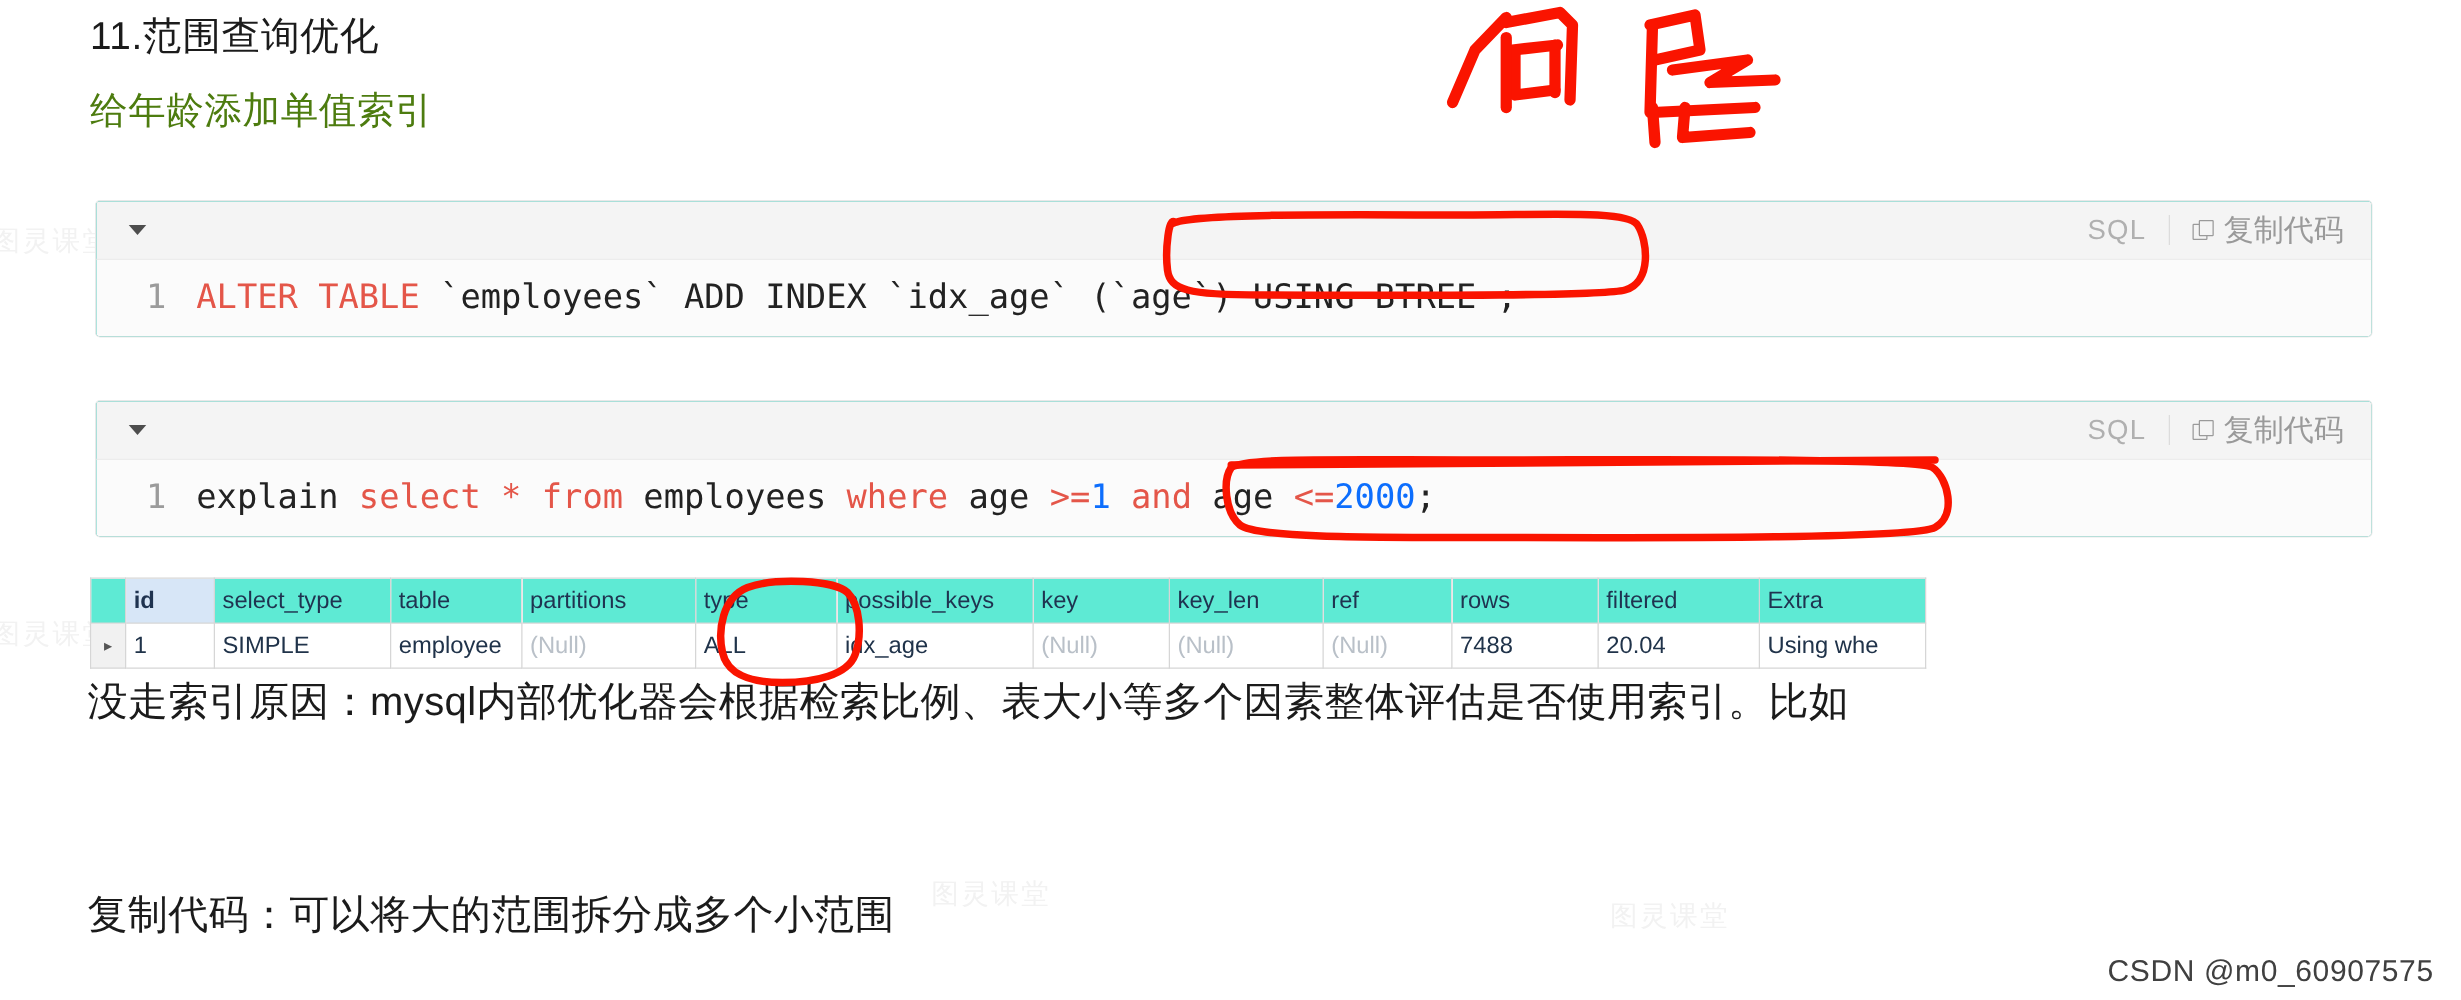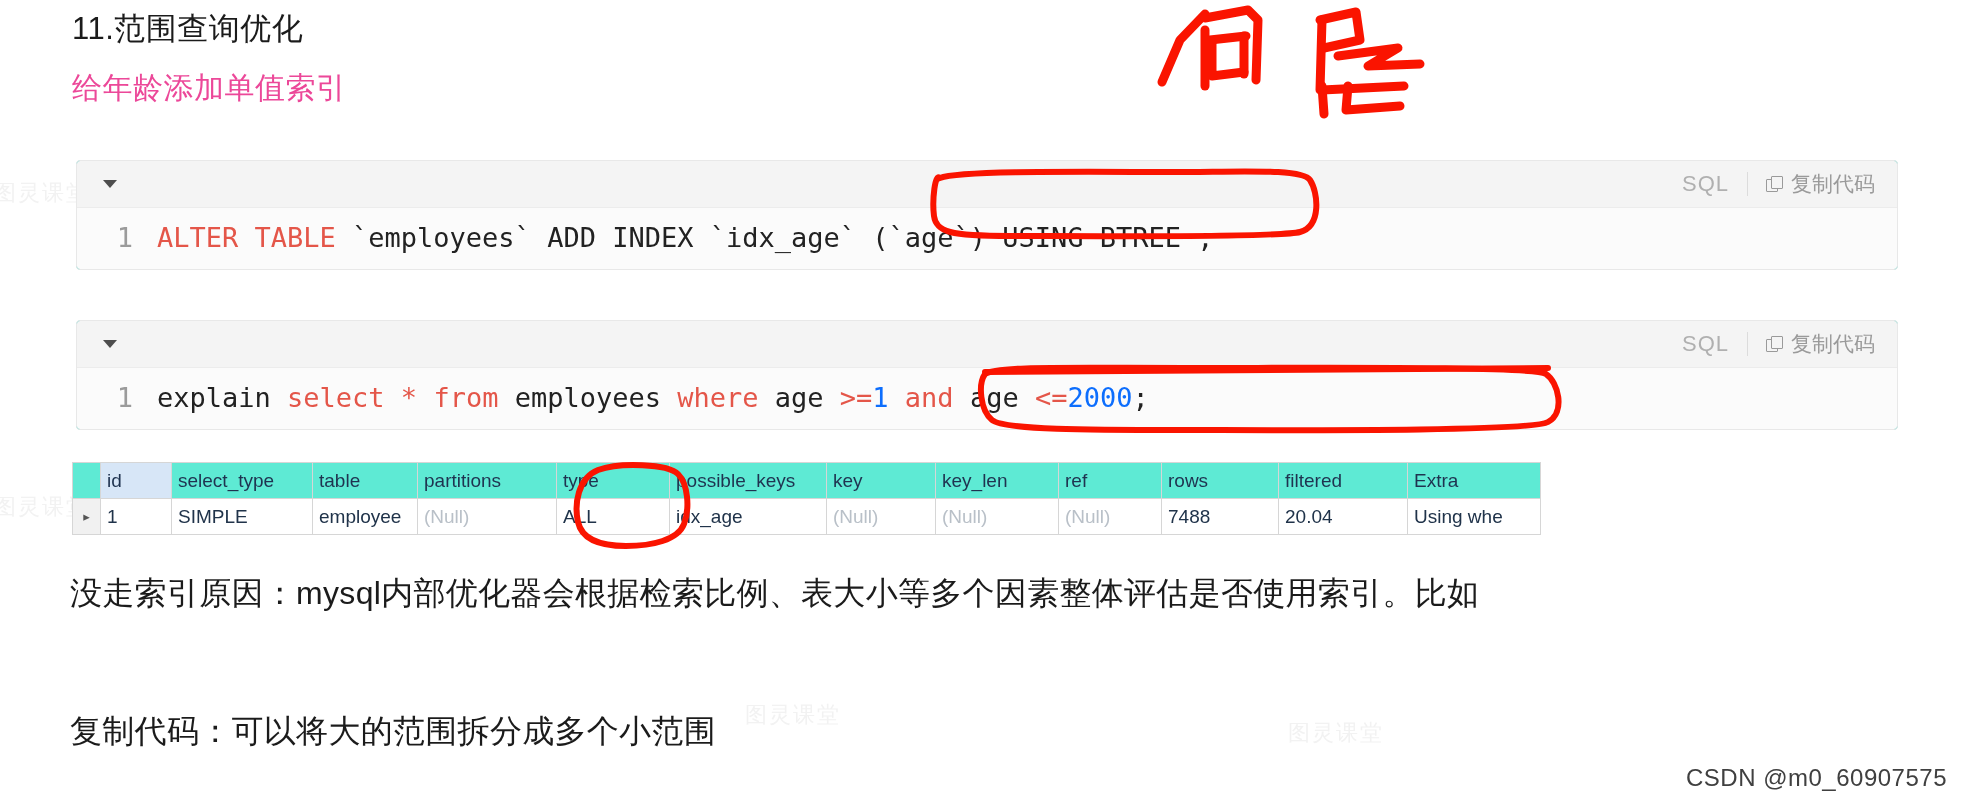--- a/index.html
+++ b/index.html
@@ -41,21 +41,21 @@
     font-size: 31px;
     font-weight: normal;
     letter-spacing: 0.5px;
     color: #1b1b1b;
   }
   .subtitle {
     position: absolute;
     left: 72px;
     top: 68px;
     font-size: 30px;
-    color: #ec4899;
+    color: #4d7c0f;
     letter-spacing: 0.5px;
     text-align: center;
   }
 
   
   .code-block {
     position: absolute;
     left: 76px;
     width: 1822px;
     border: 1px solid #e8e8e8;
@@ -96,21 +96,21 @@
     width: 1px;
     height: 24px;
     background: #dcdcdc;
     margin: 0 18px;
   }
   .copy-wrap {
     display: flex;
     align-items: center;
     gap: 8px;
     color: #9a9a9a;
-    font-size: 21px;
+    font-size: 24px;
   }
   .copy-icon {
     display: inline-block;
     width: 17px;
     height: 17px;
     position: relative;
   }
   .copy-icon::before {
     content: "";
     position: absolute;
@@ -173,21 +173,21 @@
   .explain-table td {
     border: 1px solid #d6d6d6;
     padding: 4px 6px;
     text-align: left;
     font-weight: normal;
     height: 27px;
     overflow: hidden;
     white-space: nowrap;
   }
   .explain-table thead th { background: #5eead4; color: #1f3350; }
-  .explain-table thead th.hl { background: #d7e6f7; }
+  .explain-table thead th.hl { background: #d7e6f7; font-weight: bold; }
   .explain-table td.rowmark {
     background: #f1f1f1;
     color: #555;
     text-align: center;
     padding: 0;
     font-size: 13px;
   }
   .nullval { color: #b9c0c8; }
   .num-right { text-align: right; }
 
@@ -209,21 +209,21 @@
   
   .body-text {
     position: absolute;
     left: 70px;
     font-size: 32px;
     line-height: 46px;
     color: #1b1b1b;
     letter-spacing: 0.3px;
     width: 1860px;
   }
-  #para-1 { top: 570px; }
+  #para-1 { top: 538px; }
   #para-2 { top: 708px; }
 
   
   .csdn-watermark {
     position: absolute;
     right: 22px;
     bottom: 8px;
     color: #404040;
     font-size: 24px;
     letter-spacing: 0.5px;

